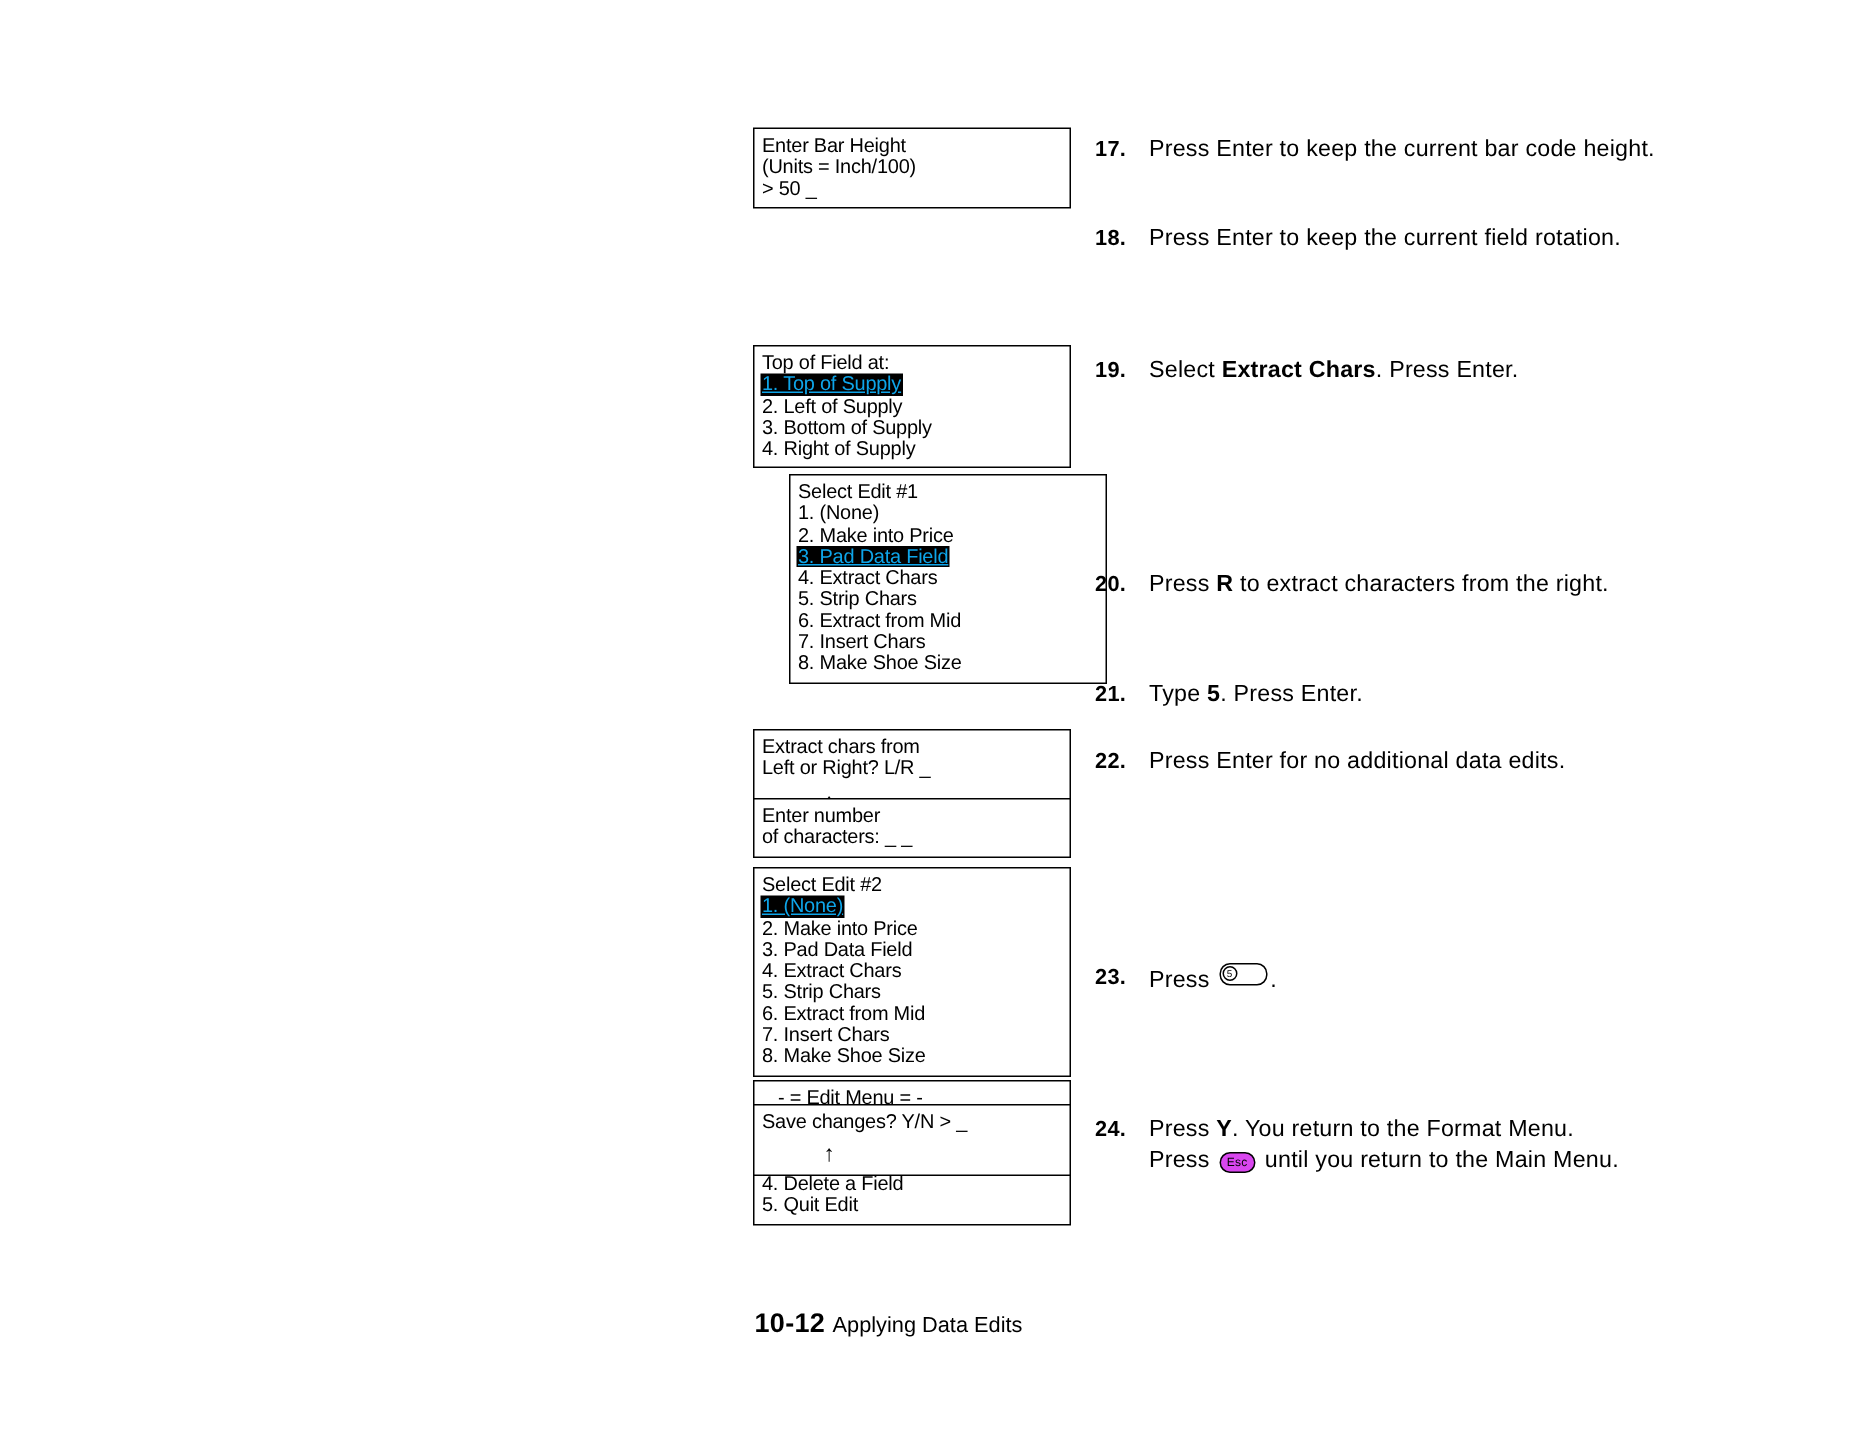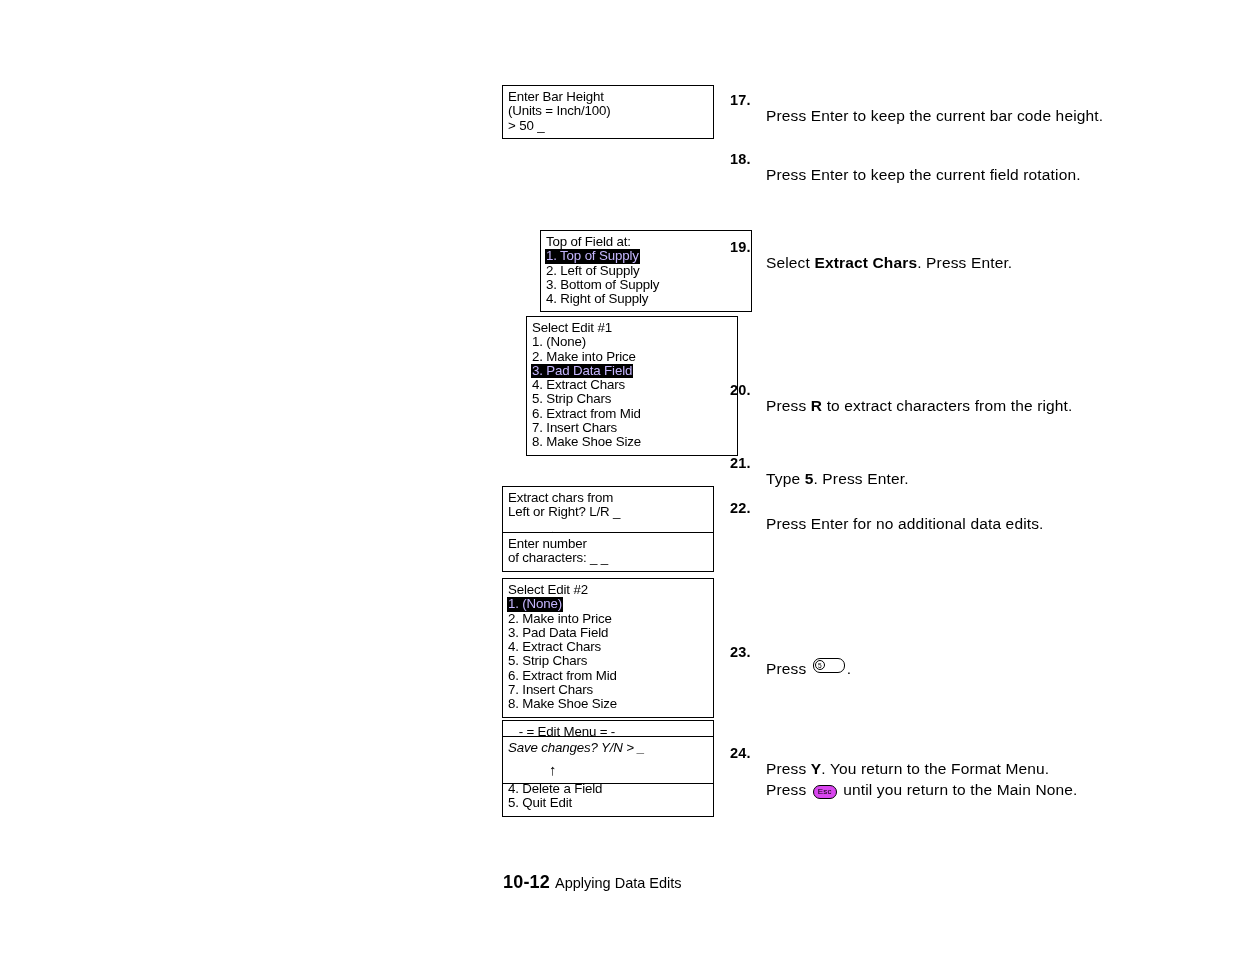--- a/index.html
+++ b/index.html
@@ -44,23 +44,24 @@
   }
   .lcd-line {
     font-size: 13.3px;
     line-height: 14.3px;
     white-space: pre;
     letter-spacing: -0.15px;
   }
   .lcd-line.hl {
     display: inline-block;
     background: #000;
-    color: #c4b5fd;
+    color: #0ea5e9;
     padding: 0 1px 0 1px;
     margin-left: -1px;
+    text-decoration: underline;
   }
   .lcd-arrow {
     font-size: 15px;
     line-height: 17px;
     text-align: left;
     padding-left: 41px;
     font-weight: bold;
   }
   .lcd-spacer { height: 6px; }
 
@@ -78,21 +79,20 @@
     font-size: 14.5px;
     font-weight: bold;
     line-height: 20px;
     letter-spacing: 0.2px;
   }
   .step-body {
     margin-left: 36px;
     font-size: 15.5px;
     line-height: 20.5px;
     letter-spacing: 0.15px;
-    margin-top: 16px;
   }
   .step-body b { font-weight: bold; }
   .sp { display:inline-block; width:5px; }
 
   
   .key-func {
     display: inline-block;
     position: relative;
     width: 30px;
     height: 13px;
@@ -152,21 +152,21 @@
 
 <div id="page">
 
   <div class="content">
     <div id="screens-layer">
         <div class="lcd" style="top: 0px;">
           <div class="lcd-line">Enter Bar Height</div>
           <div class="lcd-line">(Units = Inch/100)</div>
           <div class="lcd-line">&gt; 50 _</div>
         </div>
-        <div class="lcd" style="top: 145px; margin-left: 38px;">
+        <div class="lcd" style="top: 145px;">
           <div class="lcd-line">Top of Field at:</div>
           <div class="lcd-line"><span class="lcd-line hl">1. Top of Supply</span></div>
           <div class="lcd-line">2. Left of Supply</div>
           <div class="lcd-line">3. Bottom of Supply</div>
           <div class="lcd-line">4. Right of Supply</div>
         </div>
         <div class="lcd" style="top: 231px; margin-left: 24px;">
           <div class="lcd-line">Select Edit #1</div>
           <div class="lcd-line">1. (None)</div>
           <div class="lcd-line">2. Make into Price</div>
@@ -199,21 +199,21 @@
           <div class="lcd-line">8. Make Shoe Size</div>
         </div>
         <div class="lcd" style="top: 635px;">
           <div class="lcd-line">   - = Edit Menu = -</div>
           <div class="lcd-line">1. Edit Header Info</div>
           <div class="lcd-line">2. Edit a Field</div>
           <div class="lcd-line">3. Add a Field</div>
           <div class="lcd-line">4. Delete a Field</div>
           <div class="lcd-line">5. Quit Edit</div>
         </div>
-        <div class="lcd" style="top: 651px; font-style: italic;">
+        <div class="lcd" style="top: 651px;">
           <div class="lcd-line">Save changes? Y/N &gt; _</div>
           <div class="lcd-spacer"></div>
           <div class="lcd-arrow">↑</div>
         </div>
       </div>
     <div id="steps-layer">
         <div class="step" style="top: 5px;">
           <div class="step-num">17.</div>
           <div class="step-body"><span>Press Enter to keep the current bar code height.</span></div>
         </div>
@@ -236,21 +236,21 @@
         <div class="step" style="top: 413px;">
           <div class="step-num">22.</div>
           <div class="step-body"><span>Press Enter for no additional data edits.</span></div>
         </div>
         <div class="step" style="top: 557px;">
           <div class="step-num">23.</div>
           <div class="step-body"><span>Press </span><span class="key-func"><span class="knob">5</span></span><span>.</span></div>
         </div>
         <div class="step" style="top: 658px;">
           <div class="step-num">24.</div>
-          <div class="step-body"><span>Press </span><b>Y</b><span>.  You return to the Format Menu.</span><br><span>Press </span><span class="key-esc">Esc</span><span> until you return to the Main None.</span></div>
+          <div class="step-body"><span>Press </span><b>Y</b><span>.  You return to the Format Menu.</span><br><span>Press </span><span class="key-esc">Esc</span><span> until you return to the Main Menu.</span></div>
         </div>
       </div>
   </div>
 
   <div class="footer">
     <span class="pg">10-12</span><span class="sp"></span><span class="ft">Applying Data Edits</span>
   </div>
 
 </div>
 

